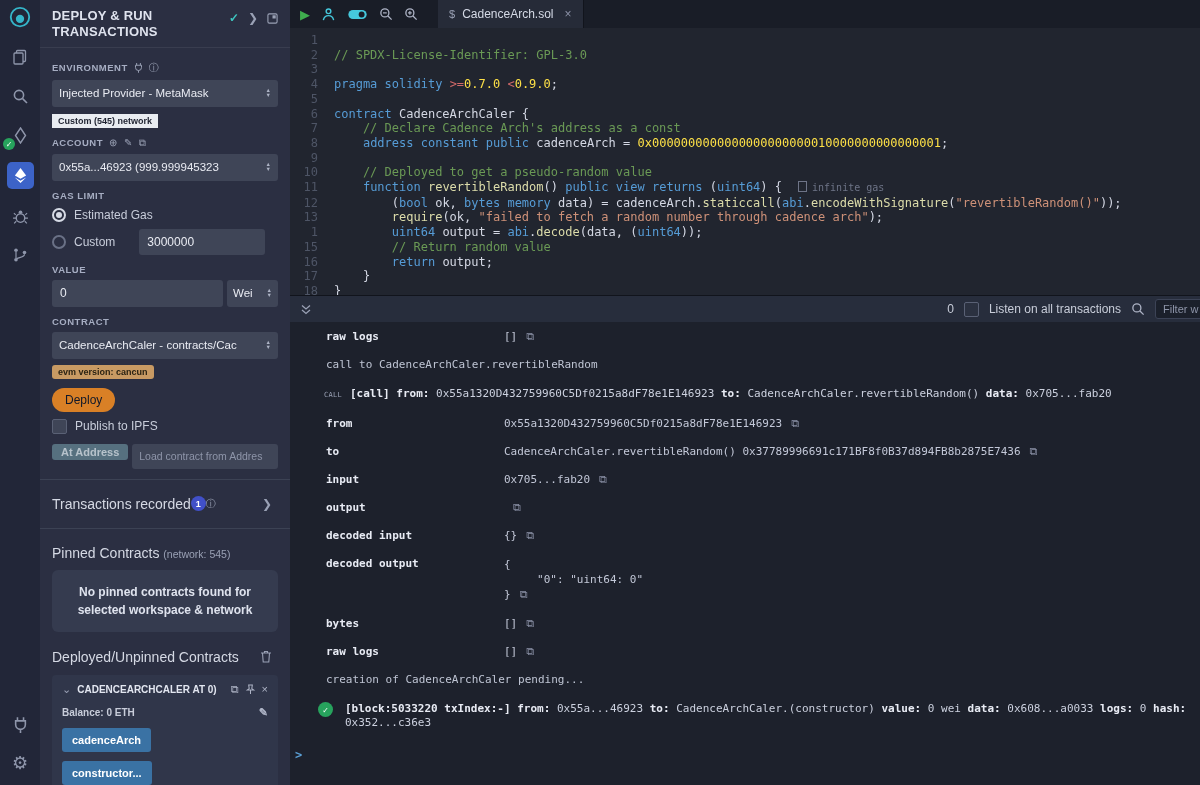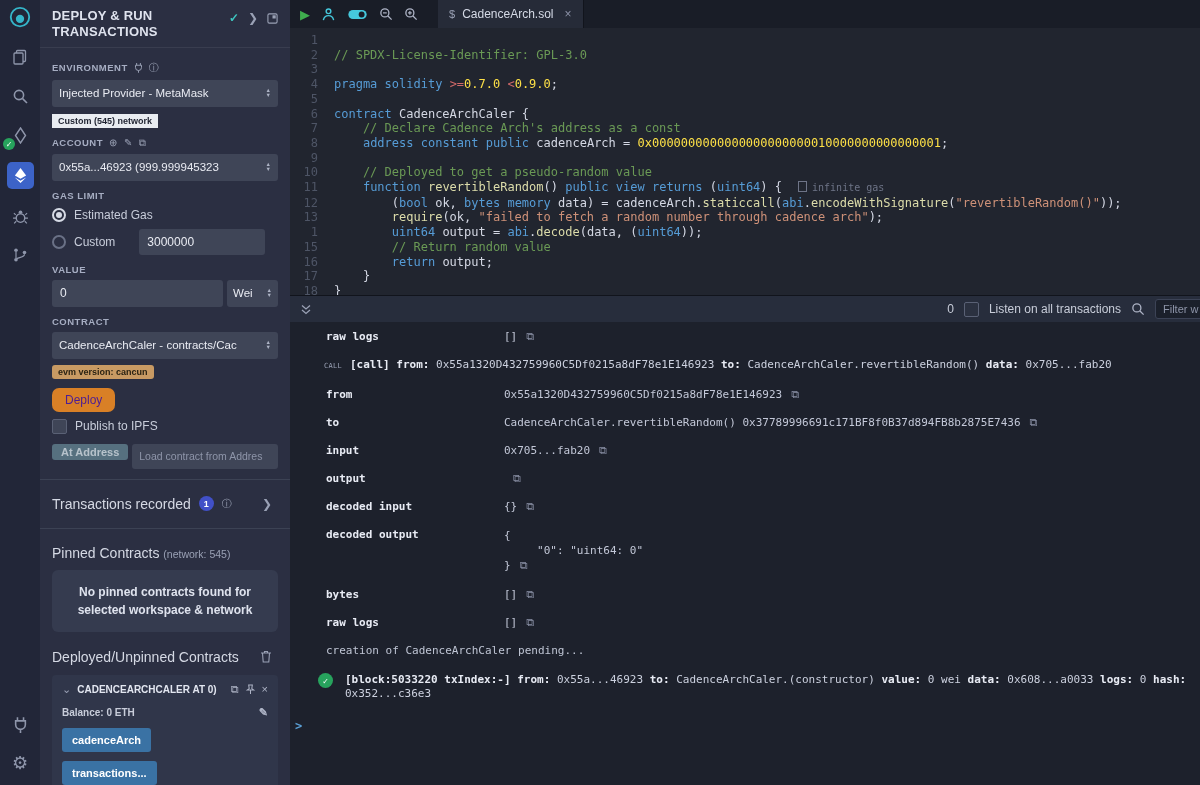--- a/index.html
+++ b/index.html
@@ -29,30 +29,30 @@
   .badge-light{display:inline-block;background:#e9ecf1;color:#1e2230;font-size:9px;font-weight:bold;padding:2px 6px;border-radius:0;margin:7px 0 0}
   .radio-row{display:flex;align-items:center;gap:8px;margin:7px 0;font-size:12px;color:#c8cdda}
   .radio{width:14px;height:14px;border-radius:50%;border:2px solid #6a7186;flex:none;cursor:pointer;position:relative}
   .radio.sel{border-color:#d7dbe6}
   .radio.sel::after{content:"";position:absolute;inset:2px;background:#d7dbe6;border-radius:50%}
   .gas-input{height:26px;background:#3f4557;border:none;border-radius:3px;color:#e9ebf2;font-size:12px;padding:0 8px;width:126px;margin-left:16px;outline:none}
   .value-row{display:flex;gap:4px}
   .value-input{flex:1;height:27px;background:#3f4557;border:none;border-radius:3px;color:#e9ebf2;font-size:12px;padding:0 8px;outline:none}
   .wei-select{width:58px;height:27px;background:#3f4557;border-radius:3px;display:flex;align-items:center;justify-content:space-between;padding:0 6px;font-size:11.5px;color:#e9ebf2;cursor:pointer}
   .badge-evm{display:inline-block;background:#c89a63;color:#2b2313;font-size:9px;font-weight:bold;padding:2px 6px;border-radius:3px;margin:6px 0 0}
-  .btn-deploy{background:#d98026;color:#4c1d95;border:none;border-radius:7px;height:24px;padding:0 13px;font-size:12px;margin:9px 0 2px;cursor:pointer;display:block}
+  .btn-deploy{background:#d98026;color:#0f172a;border:none;border-radius:12px;height:24px;padding:0 13px;font-size:12px;margin:9px 0 2px;cursor:pointer;display:block}
   .chk-row{display:flex;align-items:center;gap:8px;margin:7px 0 10px;font-size:12px;color:#c8cdda}
   .checkbox{width:15px;height:15px;background:#3f4557;border:1px solid #5a6175;border-radius:2px;flex:none;cursor:pointer}
   .ataddr-row{display:flex;gap:4px;margin:5px 0 10px}
   .btn-ataddr{background:#56707f;color:rgba(223,230,235,.7);border:none;border-radius:3px;height:16px;padding:0 9px;font-size:11px;font-weight:bold;cursor:pointer}
   .ataddr-input{flex:1;height:25px;background:#3f4557;border:none;border-radius:3px;font-size:10.5px;color:#e9ebf2;padding:0 7px;outline:none;min-width:0}
   .ataddr-input::placeholder{color:#8e95a9}
   .tb-filter::placeholder{color:#8e95a9}
   .sp-divider{border-top:1px solid #3c4254;margin:8px -12px}
-  .tx-row{display:flex;align-items:center;gap:8px;padding:8px 0;font-size:14px;color:#d5d9e4}
+  .tx-row{display:flex;align-items:center;padding:8px 0;font-size:14px;color:#d5d9e4}
   .tx-badge{width:15px;height:15px;border-radius:50%;background:#4150c8;color:#fff;font-size:9px;display:flex;align-items:center;justify-content:center;font-weight:bold}
   .tx-chevron{margin-left:auto;color:#9aa1b5;font-size:12px;cursor:pointer;padding-right:6px}
   .pinned-title{font-size:14px;color:#d5d9e4;padding:8px 0 7px}
   .pinned-net{font-size:10.5px;color:#9aa1b5}
   .pinned-empty{background:#353b4f;border-radius:6px;padding:13px 16px;text-align:center;font-size:12px;font-weight:bold;color:#dfe3ee;line-height:1.5;margin:2px 0 8px}
   .deployed-row{display:flex;align-items:center;font-size:14px;color:#d5d9e4;padding:9px 0 8px}
   .trash{margin-left:auto;color:#9aa1b5;cursor:pointer;padding-right:6px}
   .contract-card{background:#30364a;border-radius:4px;padding:8px 10px;margin-top:2px}
   .cc-header{display:flex;align-items:center;gap:6px;color:#9aa1b5}
   .cc-chevron{font-size:11px;cursor:pointer}
@@ -294,21 +294,21 @@
                 <path d="M4 1h4l-.6 4 2.1 1.5H2.5l2.1-1.5z M6 6.5V11" fill="none" stroke="currentColor" stroke-width="1.1"></path>
               </svg>
             </span>
           <span class="cc-ico">×</span>
         </div>
         <div class="cc-balance">
           <span>Balance: 0 ETH</span>
           <span class="cc-ico">✎</span>
         </div>
         <button class="btn-fn">cadenceArch</button>
-        <button class="btn-fn">transactions...</button>
+        <button class="btn-fn">constructor...</button>
       </div>
     </div>
   </aside>
 
   <main class="main">
 
     <div class="tabbar">
       <div class="tb-icons">
         <span class="play">▶</span>
         <span class="teal">
@@ -389,20 +389,21 @@
       </div>
     </div>
 
     <div class="terminal">
       <div>
           <div class="t-kv">
             <span class="t-lbl">raw logs</span>
             <span class="t-val">[]</span>
             <span class="copy-ico">⧉</span>
           </div>
+          <div class="t-text">call to CadenceArchCaler.revertibleRandom</div>
           <div class="t-call">
             <span class="t-tag">call</span>
             <span><span class="pt-b">[call]</span><span class="pt-b"> from: </span><span class="pt-n">0x55a1320D432759960C5Df0215a8dF78e1E146923</span><span class="pt-b"> to: </span><span class="pt-n">CadenceArchCaler.revertibleRandom()</span><span class="pt-b"> data: </span><span class="pt-n">0x705...fab20</span></span>
           </div>
           <div class="t-kv">
             <span class="t-lbl">from</span>
             <span class="t-val">0x55a1320D432759960C5Df0215a8dF78e1E146923</span>
             <span class="copy-ico">⧉</span>
           </div>
           <div class="t-kv">

